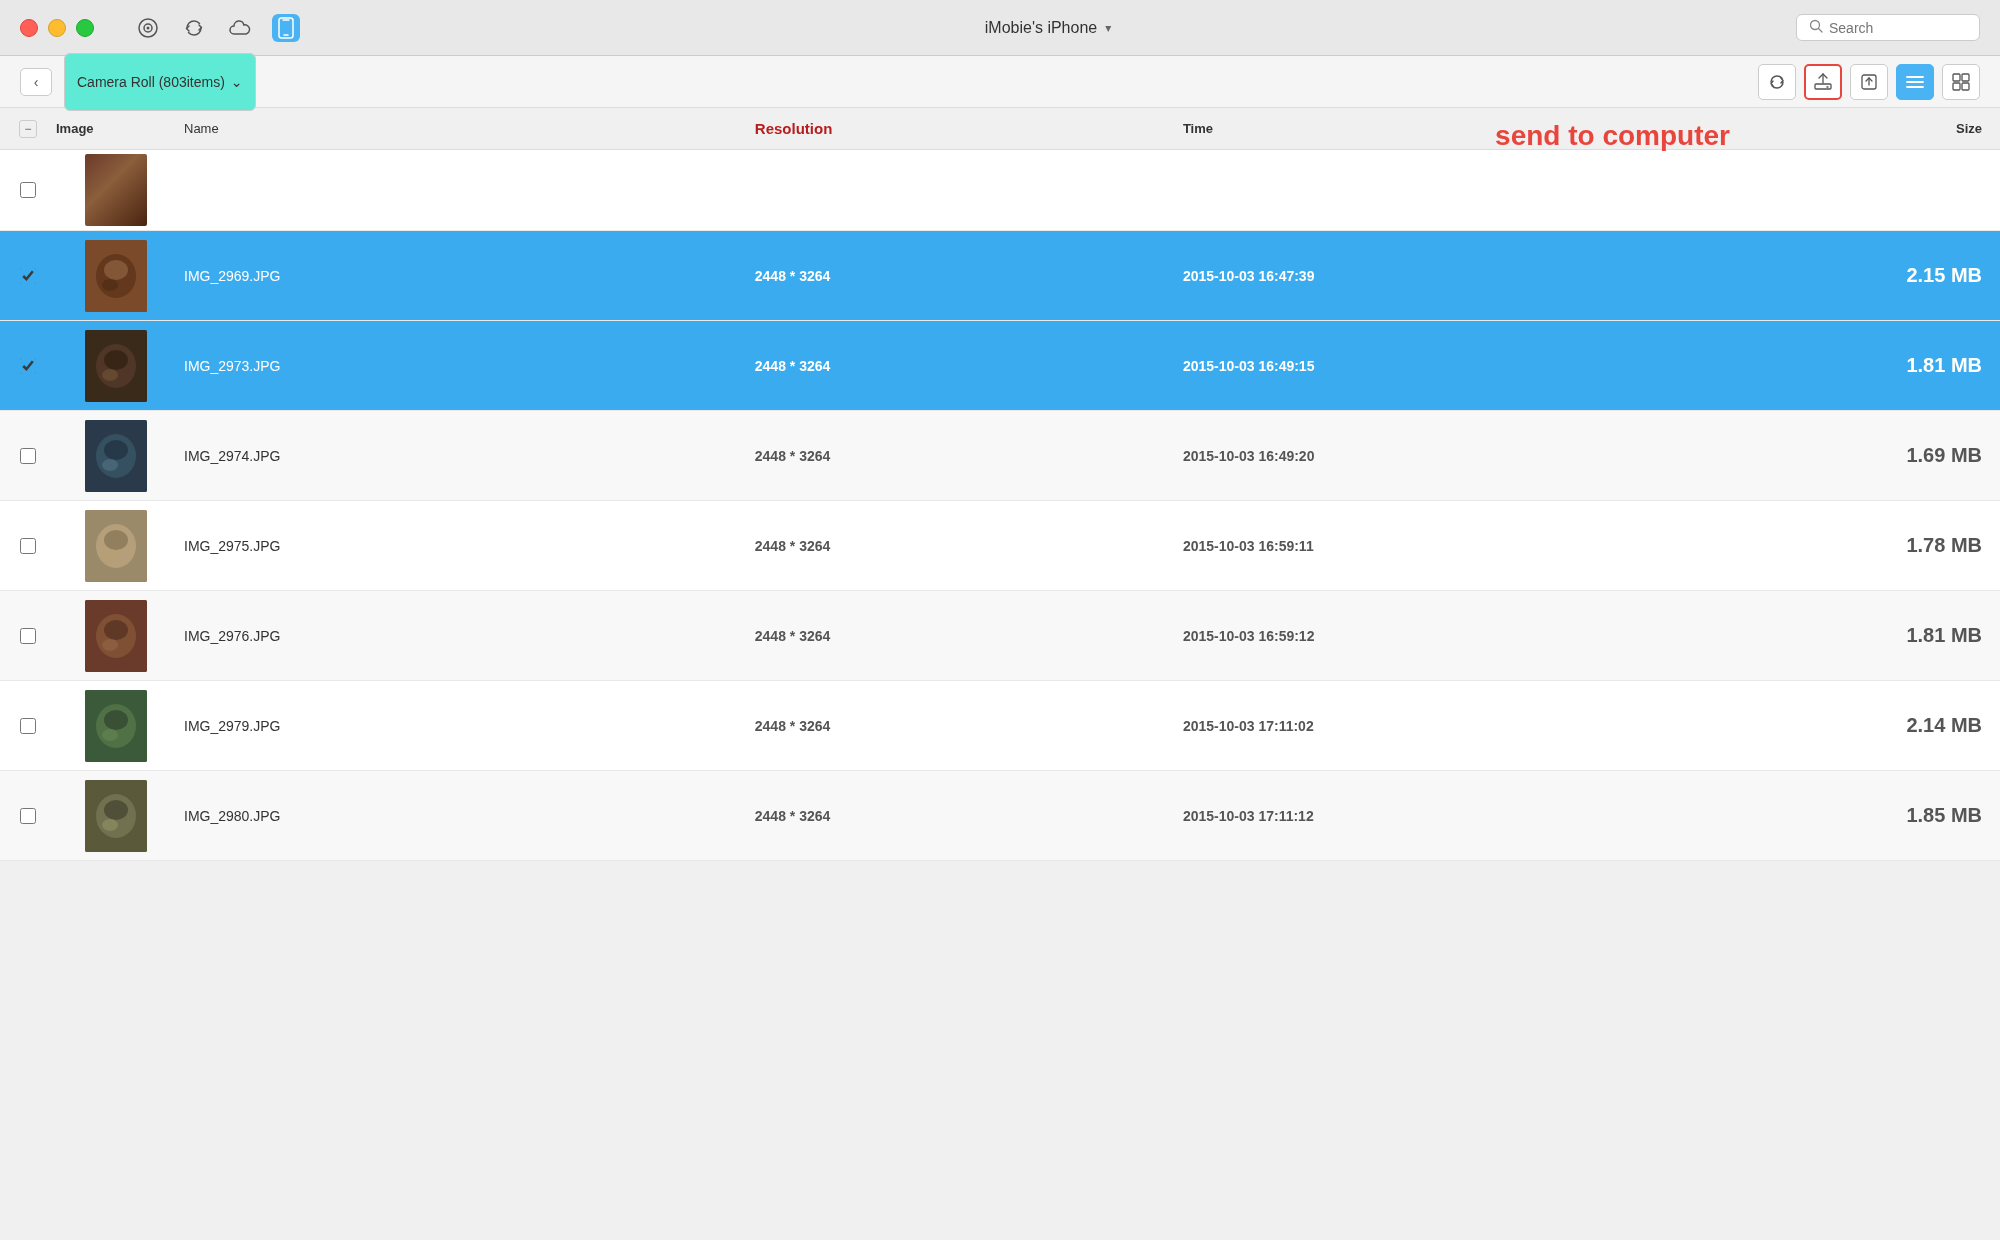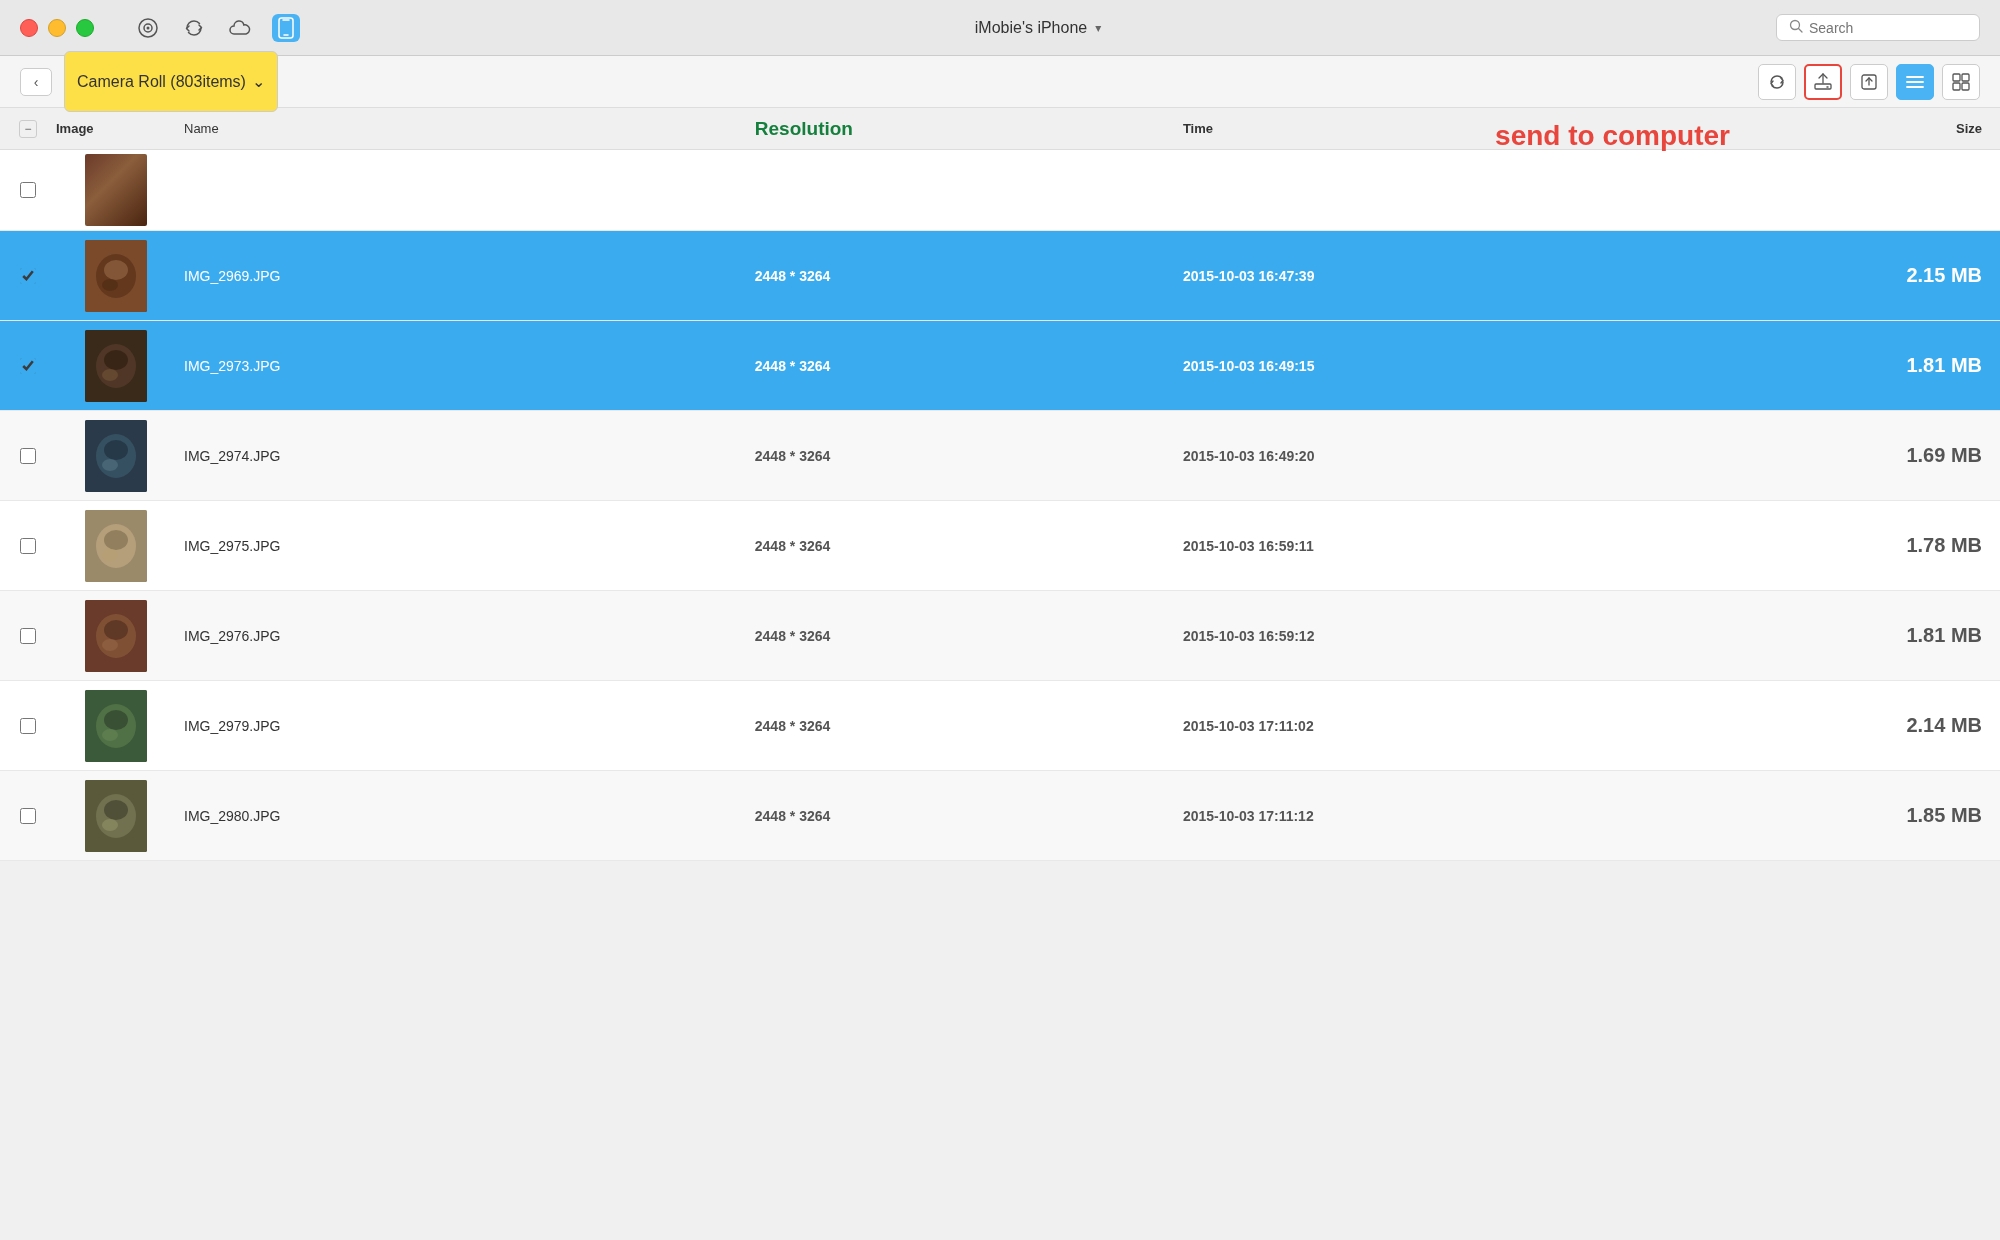--- a/index.html
+++ b/index.html
@@ -71,21 +71,21 @@
       color: #666;
     }
 
     .search-bar {
       display: flex;
       align-items: center;
       background: white;
       border: 1px solid #ccc;
       border-radius: 6px;
       padding: 4px 12px;
-      width: 204px;
+      width: 184px;
       gap: 6px;
     }
     .search-bar input {
       border: none;
       outline: none;
       font-size: 14px;
       color: #666;
       width: 100%;
       background: transparent;
     }
@@ -115,25 +115,25 @@
       display: flex;
       align-items: center;
       justify-content: center;
       cursor: pointer;
       font-size: 14px;
       color: #555;
     }
     .album-selector {
       display: flex;
       align-items: center;
-      background: #fde047;
+      background: #5eead4;
       border: 1px solid #ccc;
       border-radius: 6px;
       padding: 20px 12px;
-      font-size: 16px;
+      font-size: 14px;
       color: #333;
       cursor: pointer;
       gap: 6px;
     }
     .toolbar-right {
       display: flex;
       align-items: center;
       gap: 8px;
     }
     .toolbar-btn {
@@ -184,23 +184,23 @@
     }
     .col-name {
       flex: 2;
       font-size: 13px;
       font-weight: 400;
       color: #333;
       padding-left: 8px;
     }
     .col-resolution {
       flex: 1.5;
-      font-size: 19px;
+      font-size: 15px;
       font-weight: 600;
-      color: #15803d;
+      color: #b91c1c;
     }
     .col-time {
       flex: 1.8;
       font-size: 13px;
       font-weight: 600;
       color: #333;
     }
     .col-size {
       flex: 1;
       font-size: 13px;

